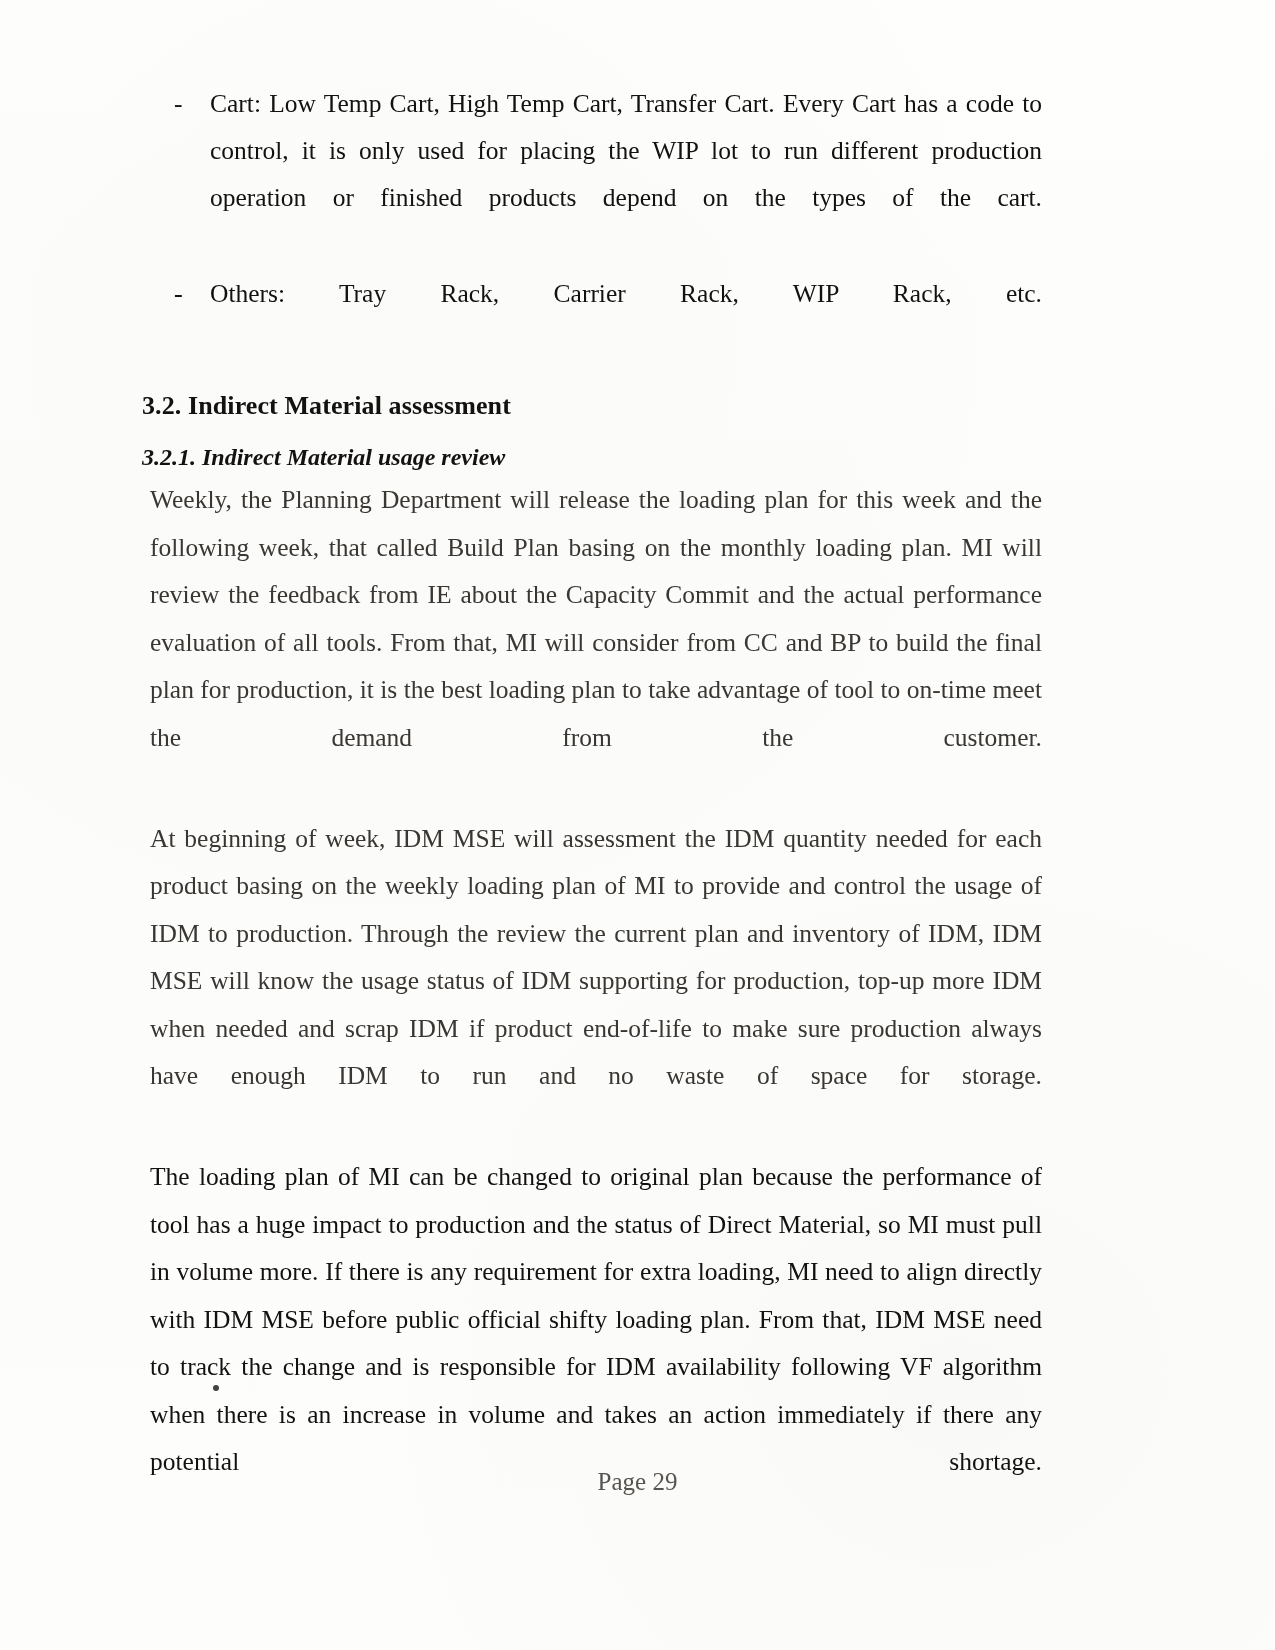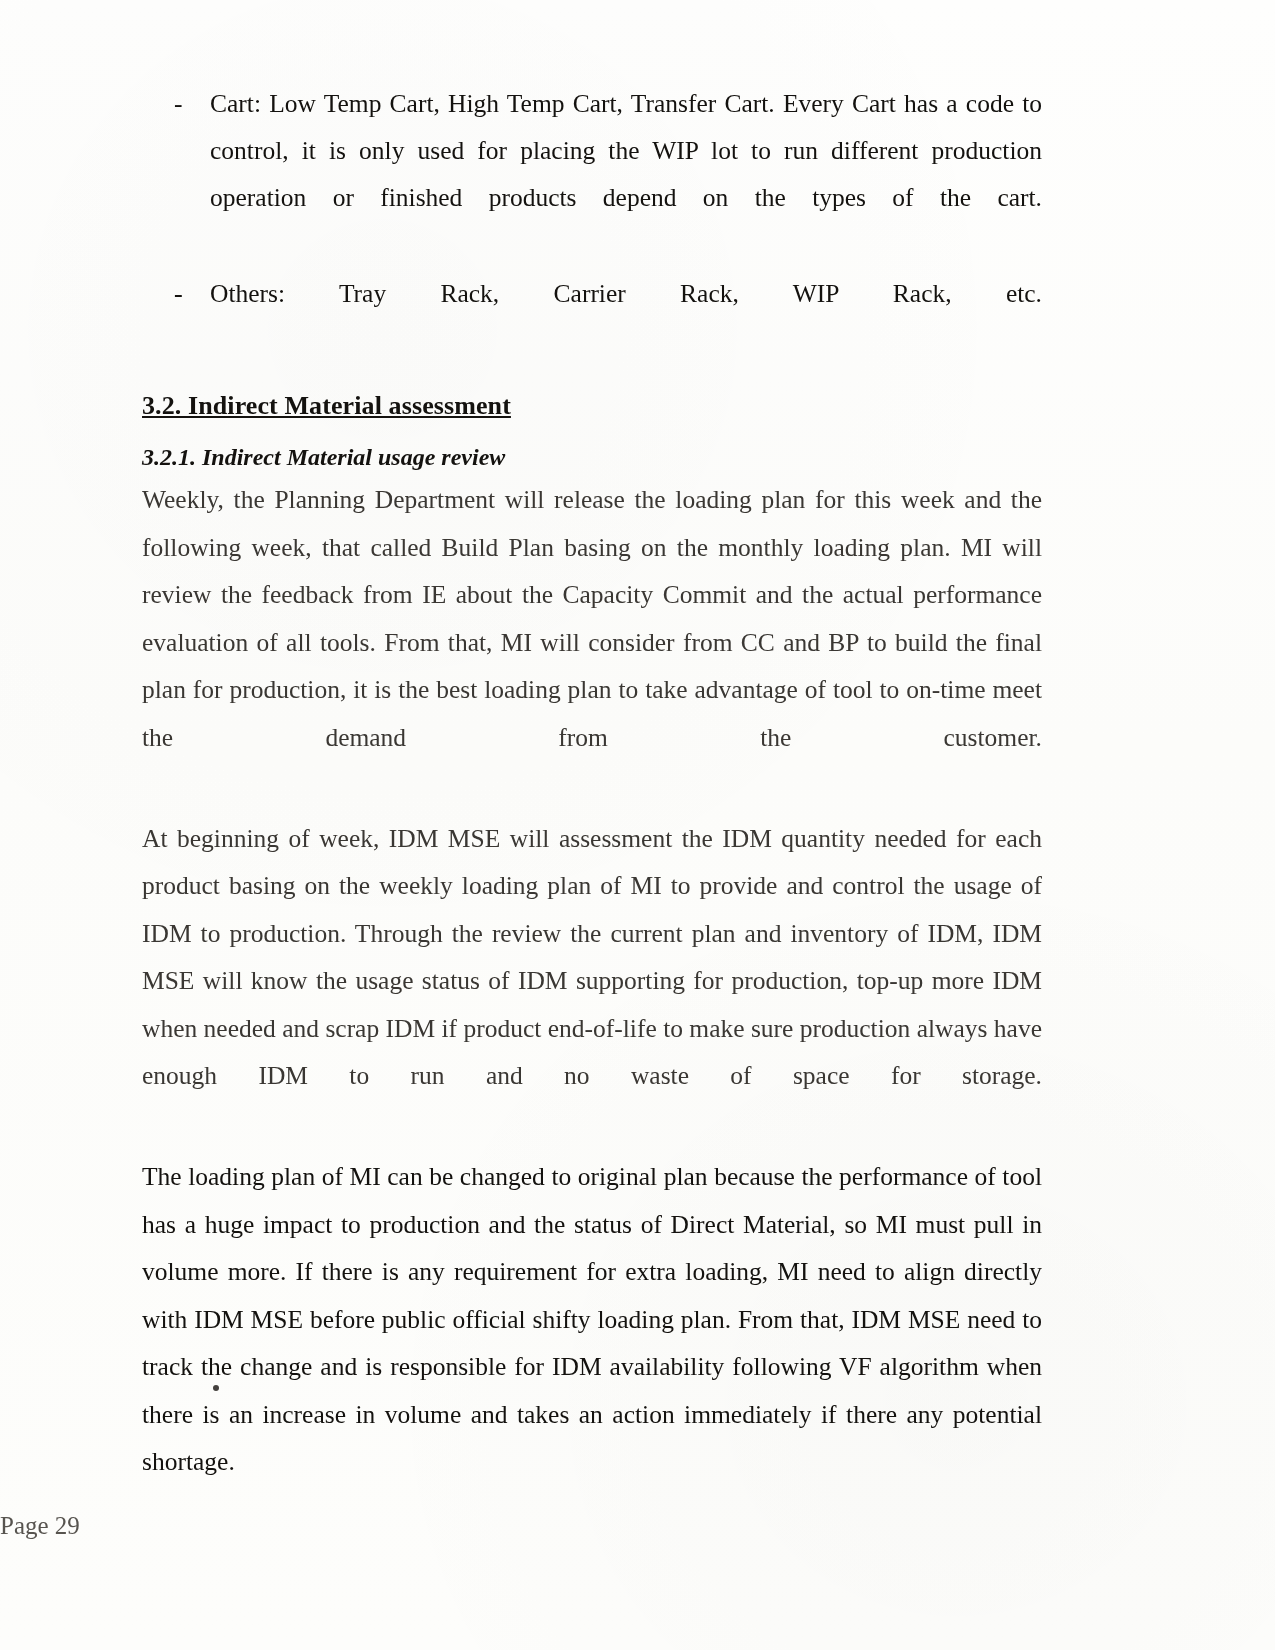--- a/index.html
+++ b/index.html
@@ -62,36 +62,35 @@
     display: inline-block;
     width: 100%;
   }
 
   .h2 {
     font-size: 26px;
     font-weight: bold;
     line-height: 40px;
     margin: 22px 0 10px 0;
     letter-spacing: 0.1px;
-    text-decoration: underline;
   }
   .h3 {
     font-size: 24px;
     font-weight: bold;
     font-style: italic;
     line-height: 38px;
     margin: 12px 0 0 0;
   }
 
   .para {
     font-size: 25.5px;
     line-height: 47.5px;
     text-align: justify;
     text-justify: inter-word;
-    margin: 0 0 6px 0;
+    margin: 0 0 6px 8px;
     hyphens: none;
   }
 
   
   .fade1 { color: #3a3733; }
 
   .stray-dot {
     position: absolute;
     left: 213px;
     top: 1385px;
@@ -100,25 +99,25 @@
     background: #23201c;
     border-radius: 50%;
     opacity: 0.85;
   }
 
   .footer {
     position: absolute;
     left: 0;
     right: 0;
     top: 1468px;
+    text-align: center;
     font-size: 25px;
     color: #3b3732;
     font-family: "Liberation Serif", "DejaVu Serif", serif;
     opacity: 0.85;
-    margin-top: 44px;
   }
 </style>
 </head>
 <body>
 
 <div class="page">
   <div class="scan-tint"></div>
 
   <div class="content">
 

